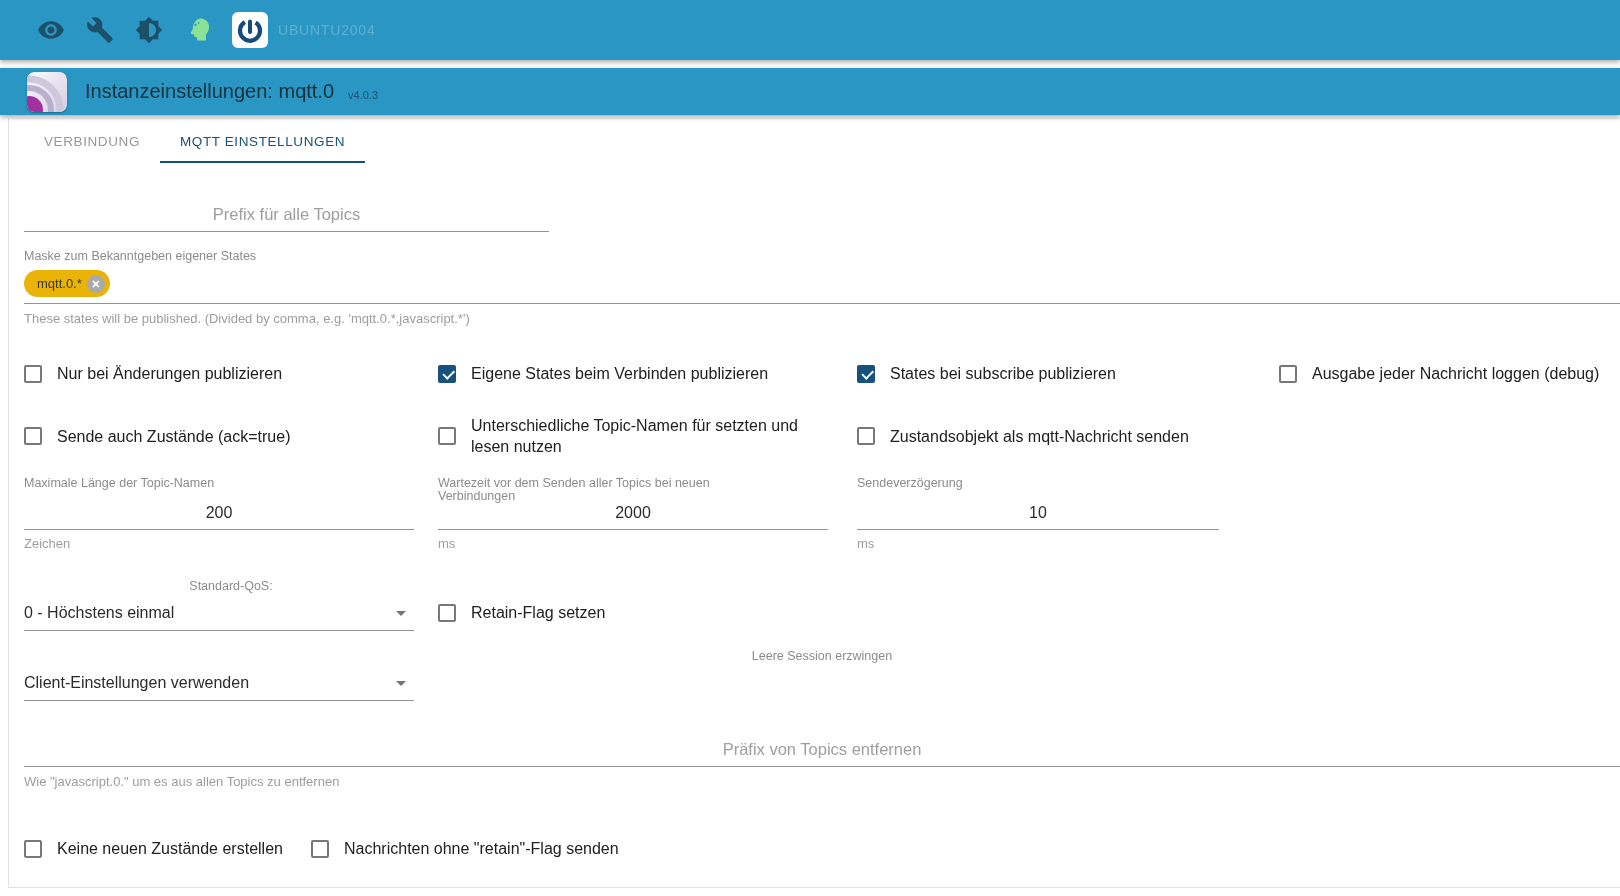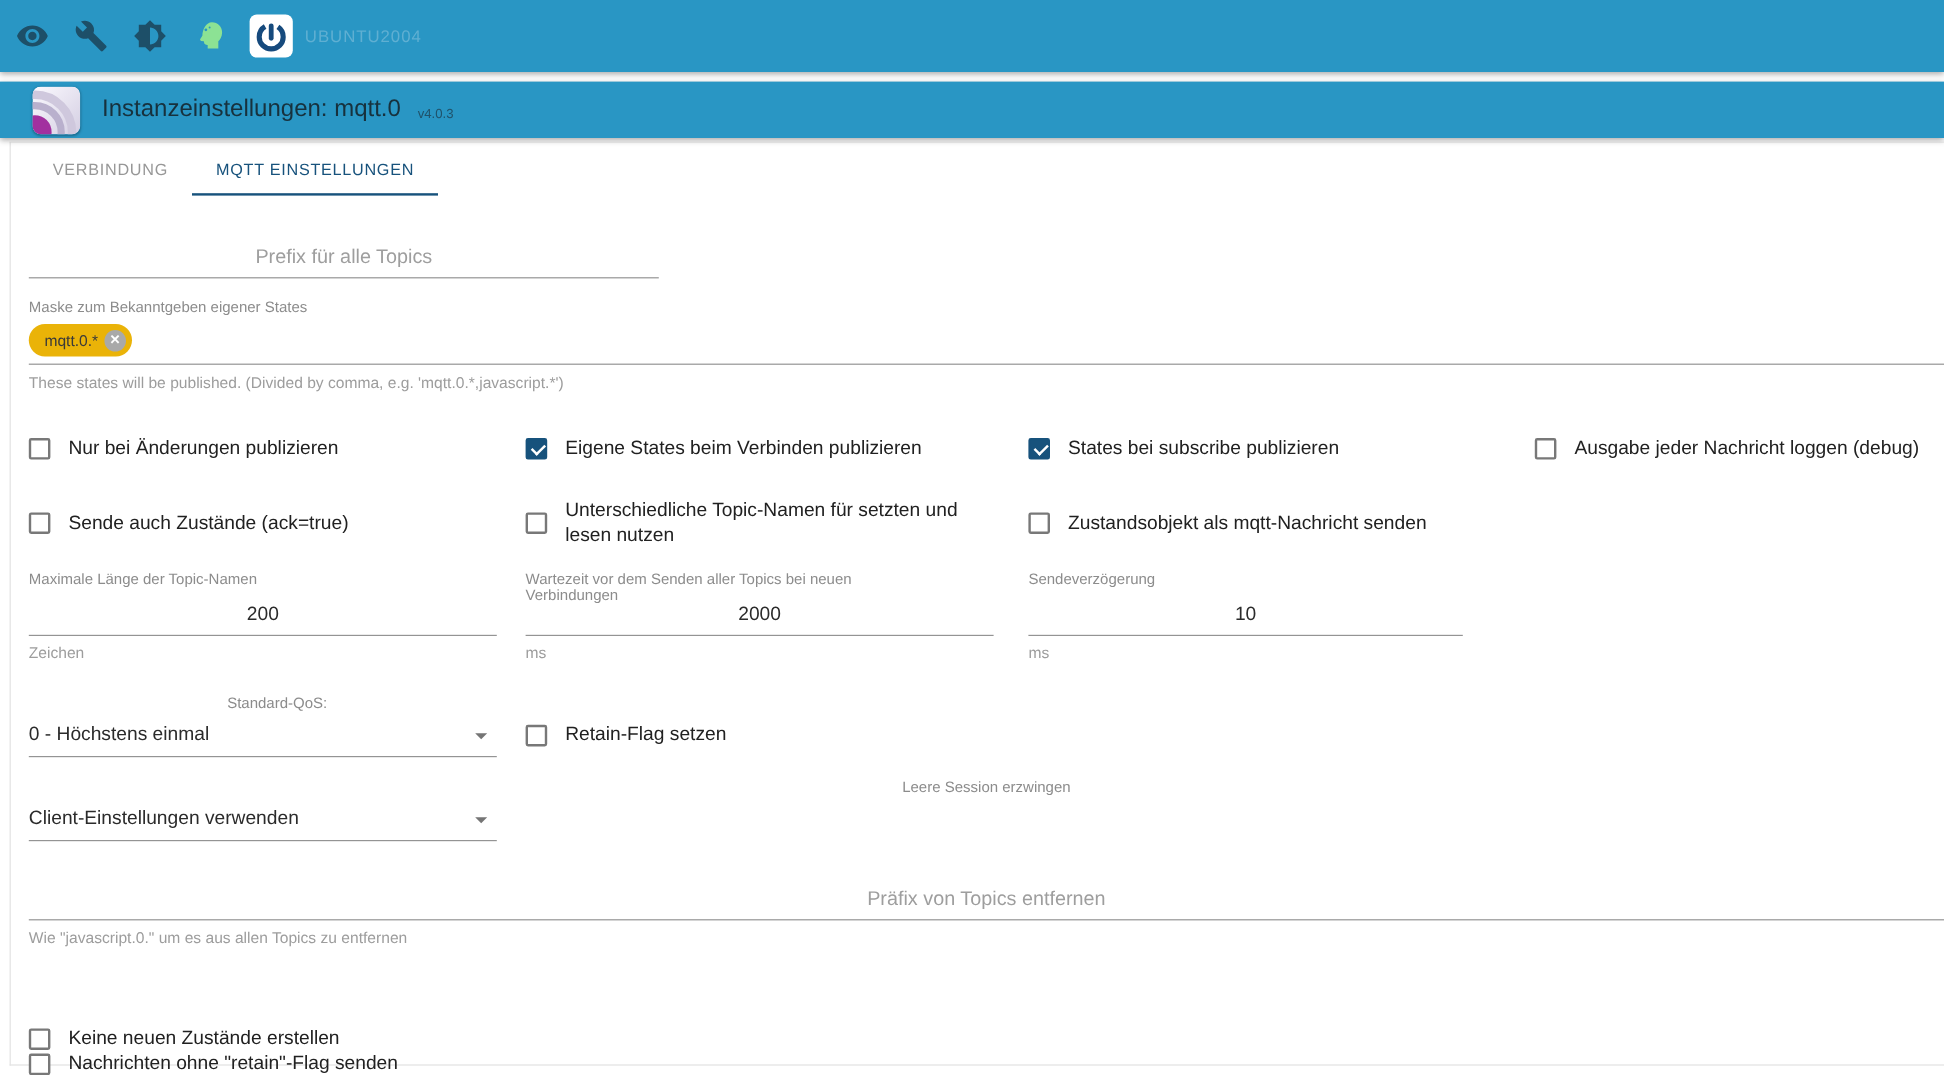--- a/index.html
+++ b/index.html
@@ -1,21 +1,21 @@
 <!DOCTYPE html>
 <html><head>
 <meta charset="utf-8">
 <style>
   * { box-sizing: border-box; margin: 0; padding: 0; }
   html, body { width: 1620px; height: 896px; overflow: hidden; background: #fff;
     font-family: "Liberation Sans", sans-serif; }
 
   
   .topbar { height: 60px; background: #2996c4; display: flex; align-items: center;
-    padding-left: 12px; box-shadow: 0 2px 5px rgba(0,0,0,.35); position: relative; z-index: 3; }
+    padding-left: 36px; box-shadow: 0 2px 5px rgba(0,0,0,.35); position: relative; z-index: 3; }
   .tb-icon { width: 30px; height: 30px; margin-right: 19px; display: flex;
     align-items: center; justify-content: center; cursor: pointer; }
   .tb-icon svg { width: 28px; height: 28px; }
   .logo-badge { width: 36px; height: 36px; background: #fff; border-radius: 6px;
     display: flex; align-items: center; justify-content: center; margin-right: 10px; cursor: pointer; }
   .logo-badge svg { width: 30px; height: 30px; }
   .vm-label { color: #5fafd2; font-size: 14px; letter-spacing: .8px; }
 
   
   .appbar { height: 47px; margin-top: 8px; background: #2996c4; display: flex;
@@ -96,21 +96,21 @@
   .qos-row { display: grid; grid-template-columns: 414px 1fr; }
   .retain-cell { align-self: center; margin-top: 14px; }
   .session-field { margin-top: 19px; }
 
   
   .remove-prefix { margin-top: 37px; }
   .remove-prefix input { width: 100%; }
   .remove-prefix .f-helper { margin-top: 7px; }
 
   
-  .bottom-row1 { margin-top: 66px; display: flex; flex-direction: column; }
+  .bottom-row1 { margin-top: 49px; display: flex; }
   .bottom-row1 .cb-item:first-child { width: 287px; }
 </style>
 </head>
 <body>
 
 <div class="topbar">
   <span class="tb-icon">
     <svg viewBox="0 0 24 24">
         <path fill="#1d4f68" d="M12 4.5C7 4.5 2.73 7.61 1 12c1.73 4.39 6 7.5 11 7.5s9.27-3.11 11-7.5c-1.73-4.39-6-7.5-11-7.5zM12 17c-2.76 0-5-2.24-5-5s2.24-5 5-5 5 2.24 5 5-2.24 5-5 5zm0-8c-1.66 0-3 1.34-3 3s1.34 3 3 3 3-1.34 3-3-1.34-3-3-3z"></path>
       </svg>

